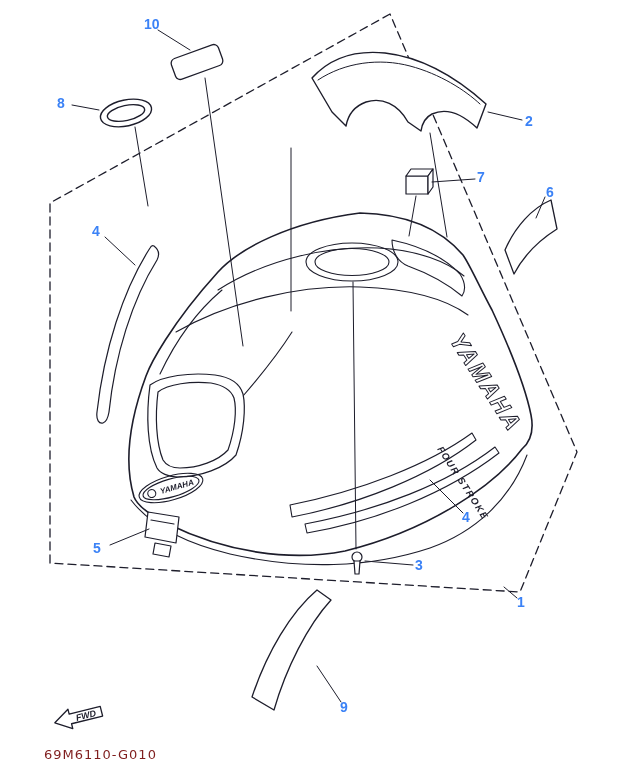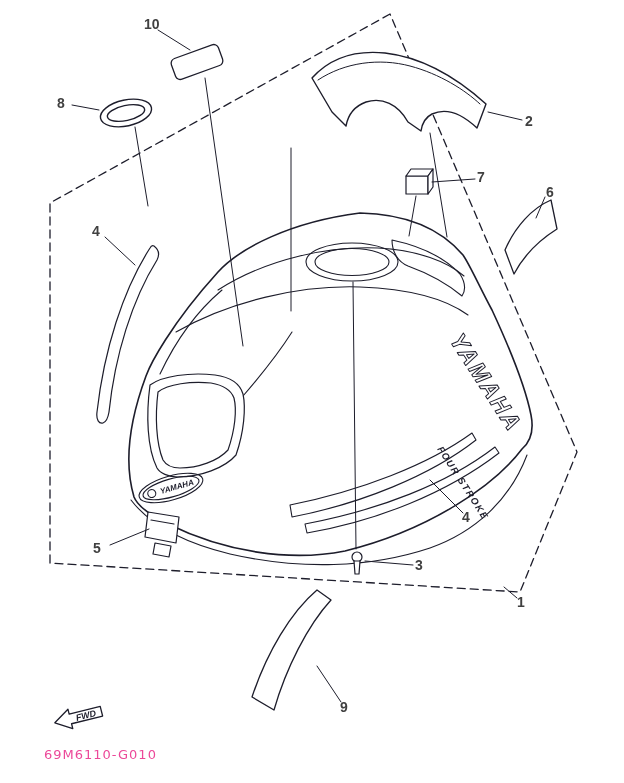--- a/index.html
+++ b/index.html
@@ -4,27 +4,27 @@
 <style>
   html,body{margin:0;padding:0;background:#ffffff;}
   .stage{
     position:relative;width:624px;height:783px;background:#ffffff;
     font-family:"Liberation Sans",sans-serif;overflow:hidden;
   }
   .stage svg{position:absolute;left:0;top:0;}
   .callout{
     position:absolute;
     font:600 14px "Liberation Sans",sans-serif;
-    color:#404040;
+    color:#3b82f6;
     user-select:none;
   }
   .part-code{
     position:absolute;left:44px;top:747px;
     font:13px "DejaVu Sans",sans-serif;
-    letter-spacing:1px;color:#ec4899;
+    letter-spacing:1px;color:#7f1d1d;
   }
 </style>
 </head>
 <body>
 
 <div class="stage">
 
   <svg width="624" height="783" viewBox="0 0 624 783">
     <g fill="none" stroke="#1d1d2b" stroke-linecap="round" stroke-linejoin="round">
 

